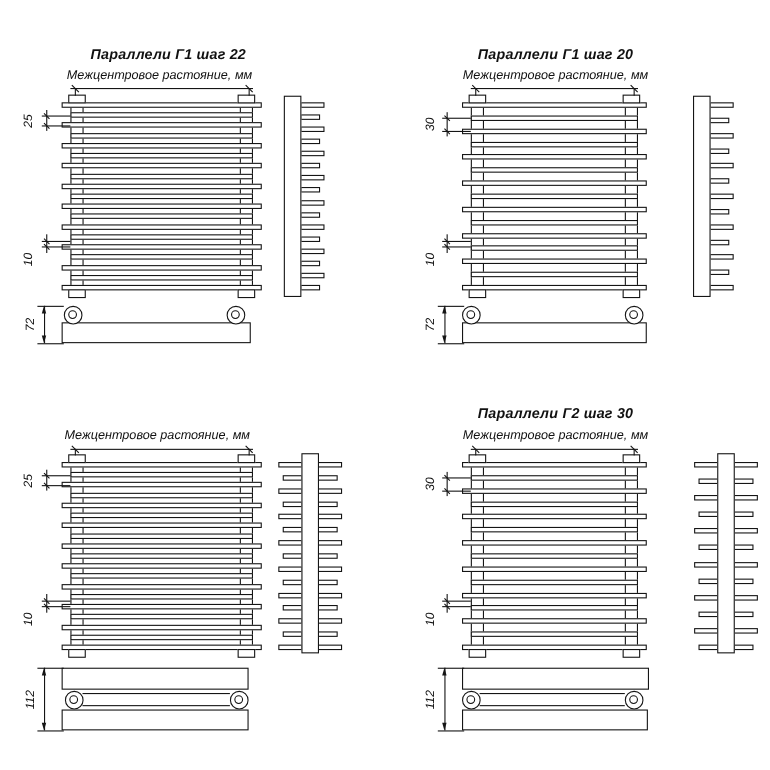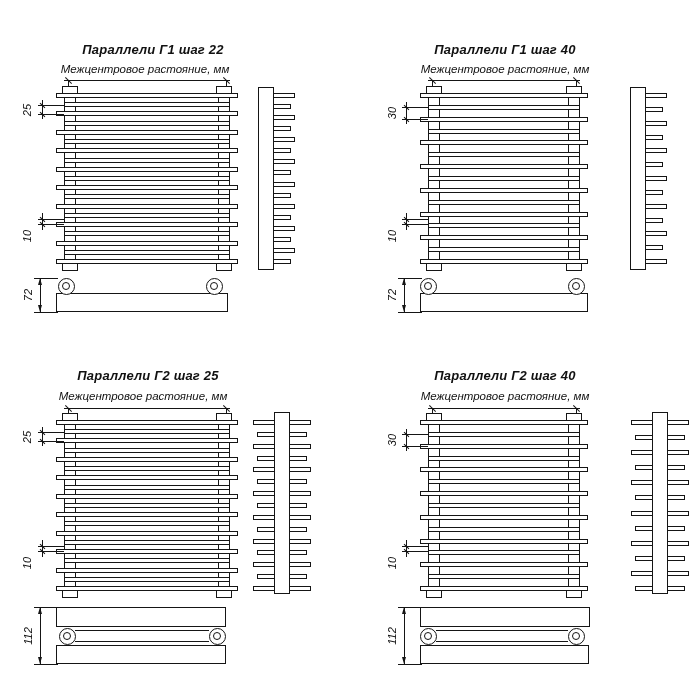--- a/index.html
+++ b/index.html
@@ -91,21 +91,21 @@
         <div class="ln" style="left: 34px; top: 278px; width: 24px; height: 1px;"></div>
         <div class="ln" style="left: 34px; top: 312px; width: 24px; height: 1px;"></div>
         <div class="ln" style="left: 40px; top: 278px; width: 1px; height: 34px;"></div>
         <div class="ln" style="left: 38px; top: 278px; width: 0px; height: 0px; background: transparent; border-left: 2.5px solid transparent; border-right: 2.5px solid transparent; border-bottom: 7px solid rgb(21, 21, 21);"></div>
         <div class="ln" style="left: 38px; top: 305px; width: 0px; height: 0px; background: transparent; border-left: 2.5px solid transparent; border-right: 2.5px solid transparent; border-top: 7px solid rgb(21, 21, 21);"></div>
         <div class="dimlabel" style="left: 28px; top: 295px;">72</div>
       </div>
   </section>
 
   <section class="layer">
-    <div class="title" style="left:410px;top:43px;width:190px;">Параллели Г1 шаг 40</div>
+    <div class="title" style="left:410px;top:43px;width:190px;">Параллели Г1 шаг 20</div>
     <div class="subtitle" style="left:410px;top:63px;width:190px;">Межцентровое растояние, мм</div>
     <div class="layer geo">
         <div class="bx" style="left: 428px; top: 89px; width: 12px; height: 179px;"></div>
         <div class="bx" style="left: 568px; top: 89px; width: 12px; height: 179px;"></div>
         <div class="bx" style="left: 420px; top: 93px; width: 168px; height: 5px;"></div>
         <div class="bx" style="left: 428px; top: 104.857px; width: 152px; height: 5px;"></div>
         <div class="bx" style="left: 420px; top: 116.714px; width: 168px; height: 5px;"></div>
         <div class="bx" style="left: 428px; top: 128.571px; width: 152px; height: 5px;"></div>
         <div class="bx" style="left: 420px; top: 140.429px; width: 168px; height: 5px;"></div>
         <div class="bx" style="left: 428px; top: 152.286px; width: 152px; height: 5px;"></div>
@@ -161,21 +161,20 @@
         <div class="ln" style="left: 398px; top: 278px; width: 24px; height: 1px;"></div>
         <div class="ln" style="left: 398px; top: 312px; width: 24px; height: 1px;"></div>
         <div class="ln" style="left: 404px; top: 278px; width: 1px; height: 34px;"></div>
         <div class="ln" style="left: 402px; top: 278px; width: 0px; height: 0px; background: transparent; border-left: 2.5px solid transparent; border-right: 2.5px solid transparent; border-bottom: 7px solid rgb(21, 21, 21);"></div>
         <div class="ln" style="left: 402px; top: 305px; width: 0px; height: 0px; background: transparent; border-left: 2.5px solid transparent; border-right: 2.5px solid transparent; border-top: 7px solid rgb(21, 21, 21);"></div>
         <div class="dimlabel" style="left: 392px; top: 295px;">72</div>
       </div>
   </section>
 
   <section class="layer">
-    <div class="title" style="left:53px;top:369px;width:190px;">Параллели Г2 шаг 25</div>
     <div class="subtitle" style="left:48px;top:390px;width:190px;">Межцентровое растояние, мм</div>
     <div class="layer geo">
         <div class="bx" style="left: 64px; top: 416px; width: 12px; height: 179px;"></div>
         <div class="bx" style="left: 218px; top: 416px; width: 12px; height: 179px;"></div>
         <div class="bx" style="left: 56px; top: 420px; width: 182px; height: 5px;"></div>
         <div class="bx" style="left: 64px; top: 429.222px; width: 166px; height: 5px;"></div>
         <div class="bx" style="left: 56px; top: 438.444px; width: 182px; height: 5px;"></div>
         <div class="bx" style="left: 64px; top: 447.667px; width: 166px; height: 5px;"></div>
         <div class="bx" style="left: 56px; top: 456.889px; width: 182px; height: 5px;"></div>
         <div class="bx" style="left: 64px; top: 466.111px; width: 166px; height: 5px;"></div>
@@ -255,21 +254,21 @@
         <div class="ln" style="left: 34px; top: 607px; width: 24px; height: 1px;"></div>
         <div class="ln" style="left: 34px; top: 664px; width: 24px; height: 1px;"></div>
         <div class="ln" style="left: 40px; top: 607px; width: 1px; height: 57px;"></div>
         <div class="ln" style="left: 38px; top: 607px; width: 0px; height: 0px; background: transparent; border-left: 2.5px solid transparent; border-right: 2.5px solid transparent; border-bottom: 7px solid rgb(21, 21, 21);"></div>
         <div class="ln" style="left: 38px; top: 657px; width: 0px; height: 0px; background: transparent; border-left: 2.5px solid transparent; border-right: 2.5px solid transparent; border-top: 7px solid rgb(21, 21, 21);"></div>
         <div class="dimlabel" style="left: 28px; top: 636px;">112</div>
       </div>
   </section>
 
   <section class="layer">
-    <div class="title" style="left:410px;top:369px;width:190px;">Параллели Г2 шаг 40</div>
+    <div class="title" style="left:410px;top:369px;width:190px;">Параллели Г2 шаг 30</div>
     <div class="subtitle" style="left:410px;top:390px;width:190px;">Межцентровое растояние, мм</div>
     <div class="layer geo">
         <div class="bx" style="left: 428px; top: 416px; width: 12px; height: 179px;"></div>
         <div class="bx" style="left: 568px; top: 416px; width: 12px; height: 179px;"></div>
         <div class="bx" style="left: 420px; top: 420px; width: 168px; height: 5px;"></div>
         <div class="bx" style="left: 428px; top: 431.857px; width: 152px; height: 5px;"></div>
         <div class="bx" style="left: 420px; top: 443.714px; width: 168px; height: 5px;"></div>
         <div class="bx" style="left: 428px; top: 455.571px; width: 152px; height: 5px;"></div>
         <div class="bx" style="left: 420px; top: 467.429px; width: 168px; height: 5px;"></div>
         <div class="bx" style="left: 428px; top: 479.286px; width: 152px; height: 5px;"></div>

